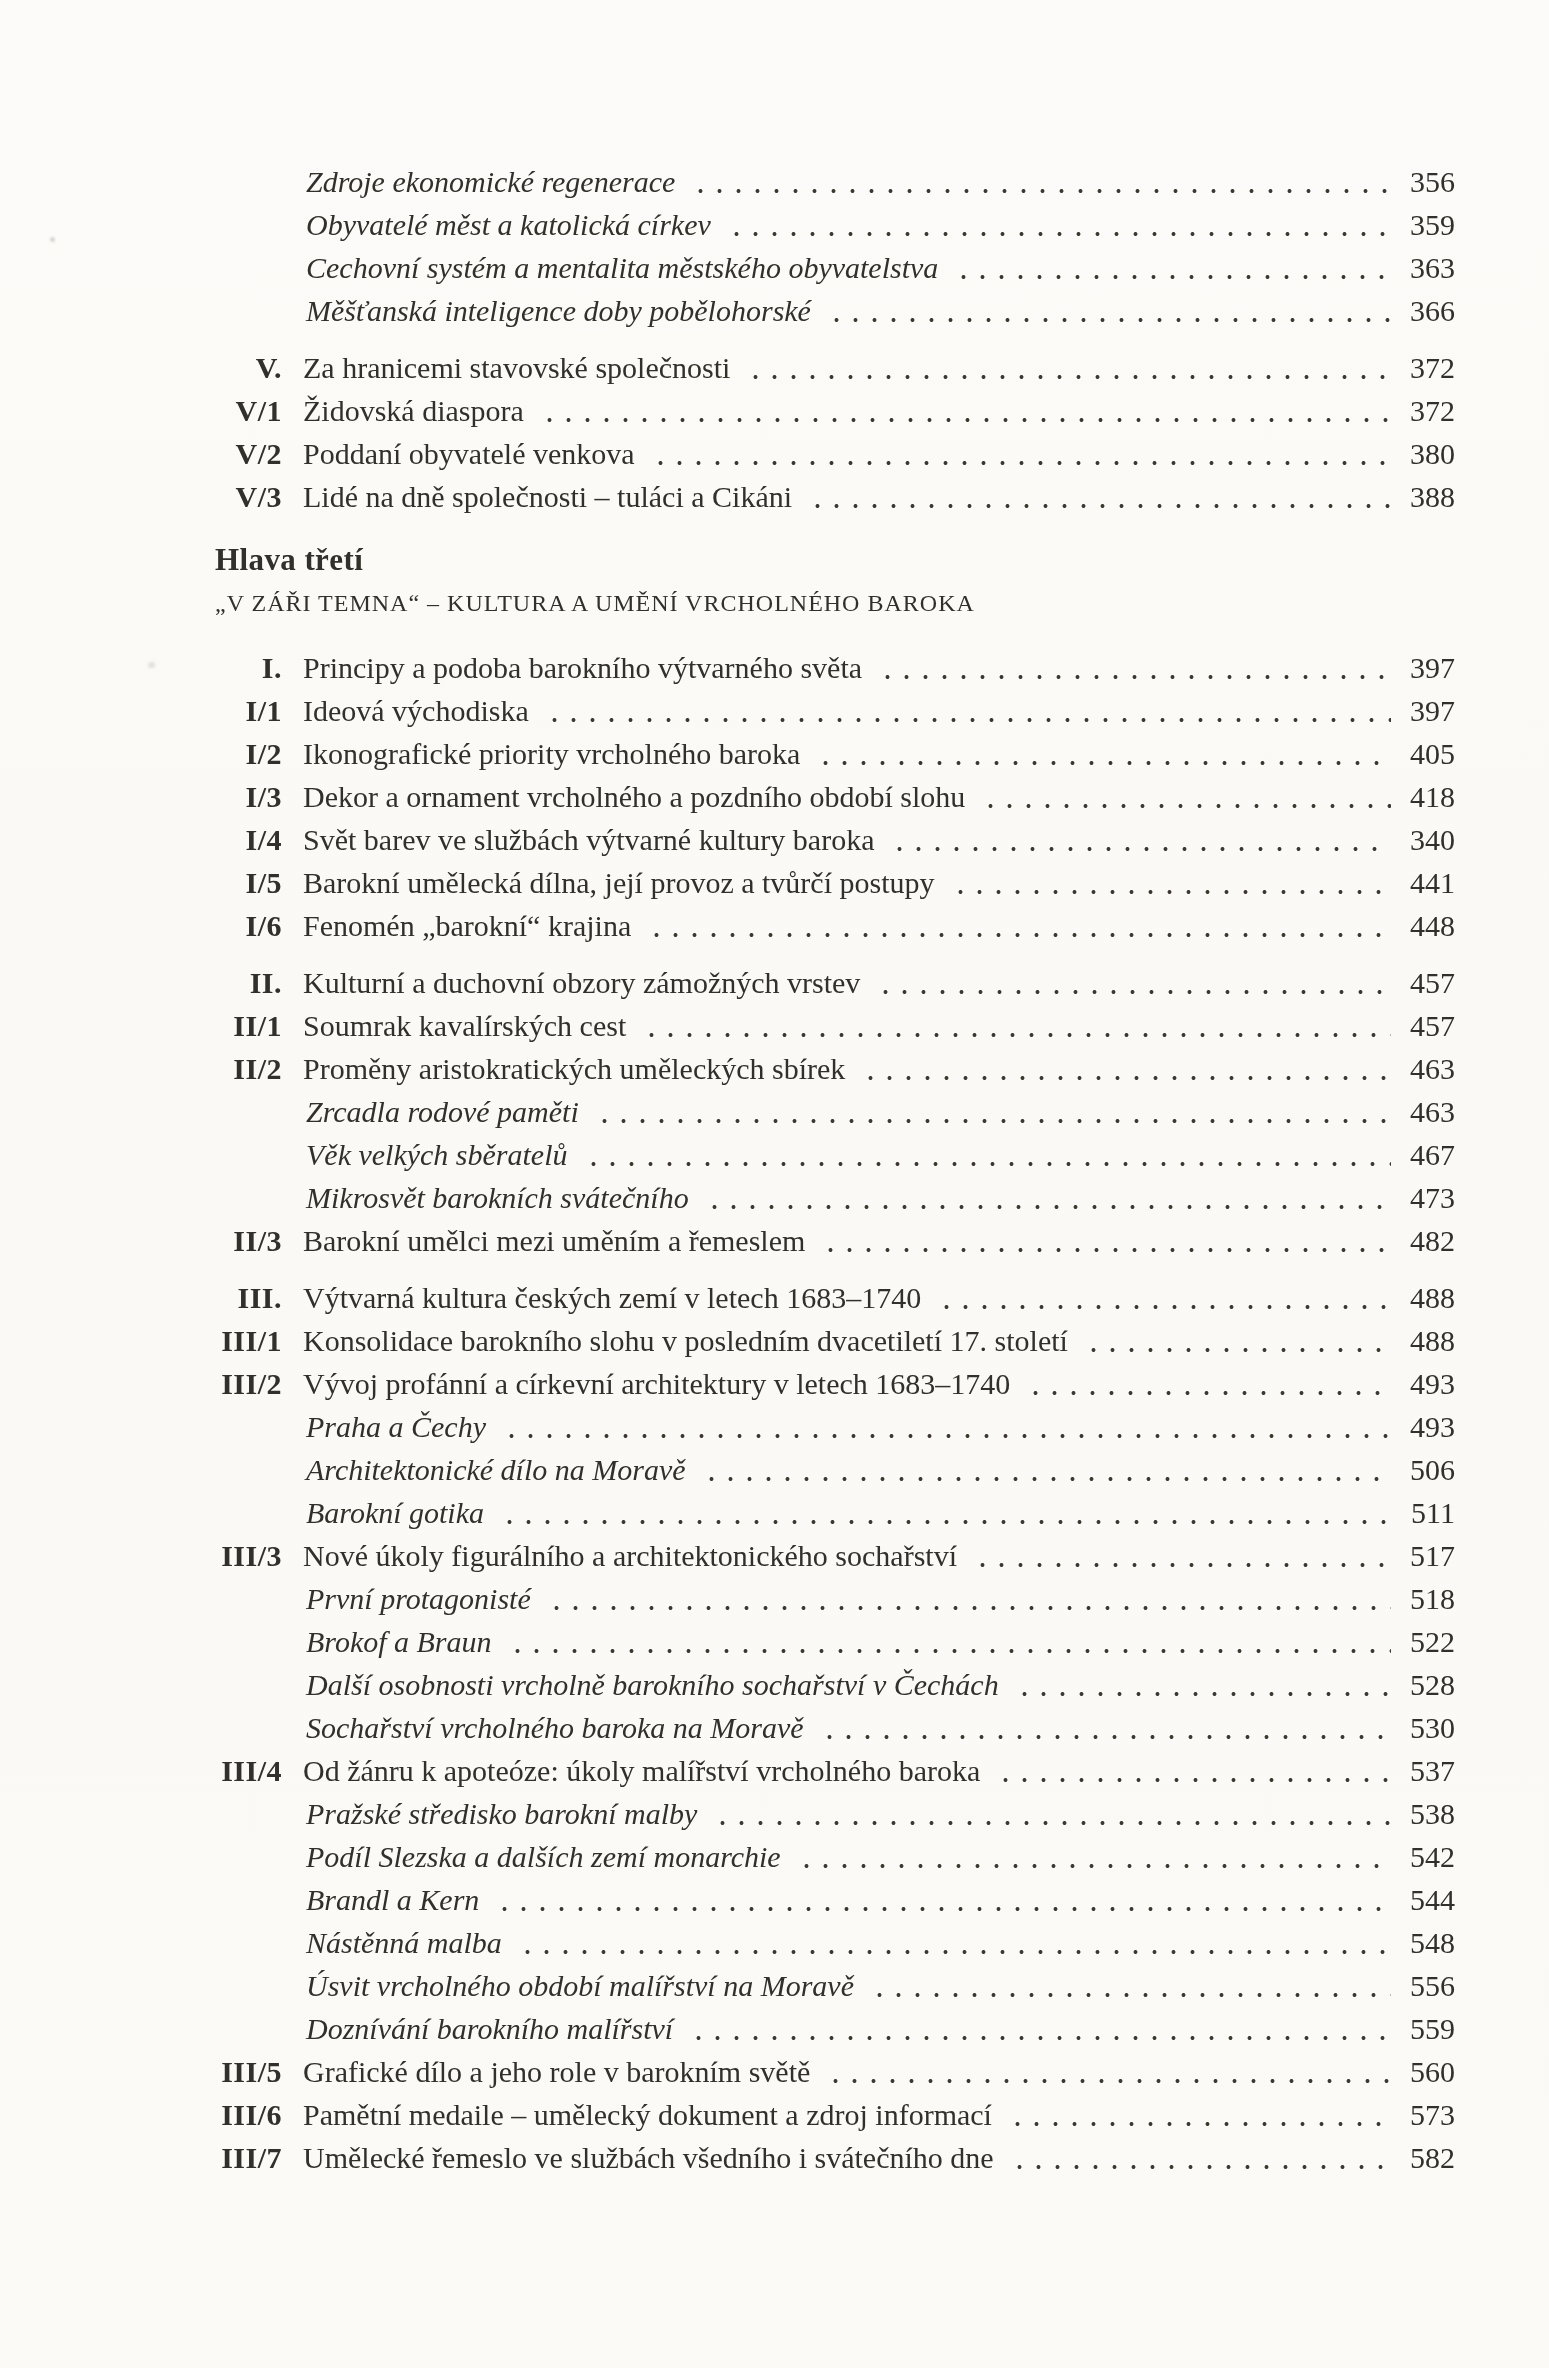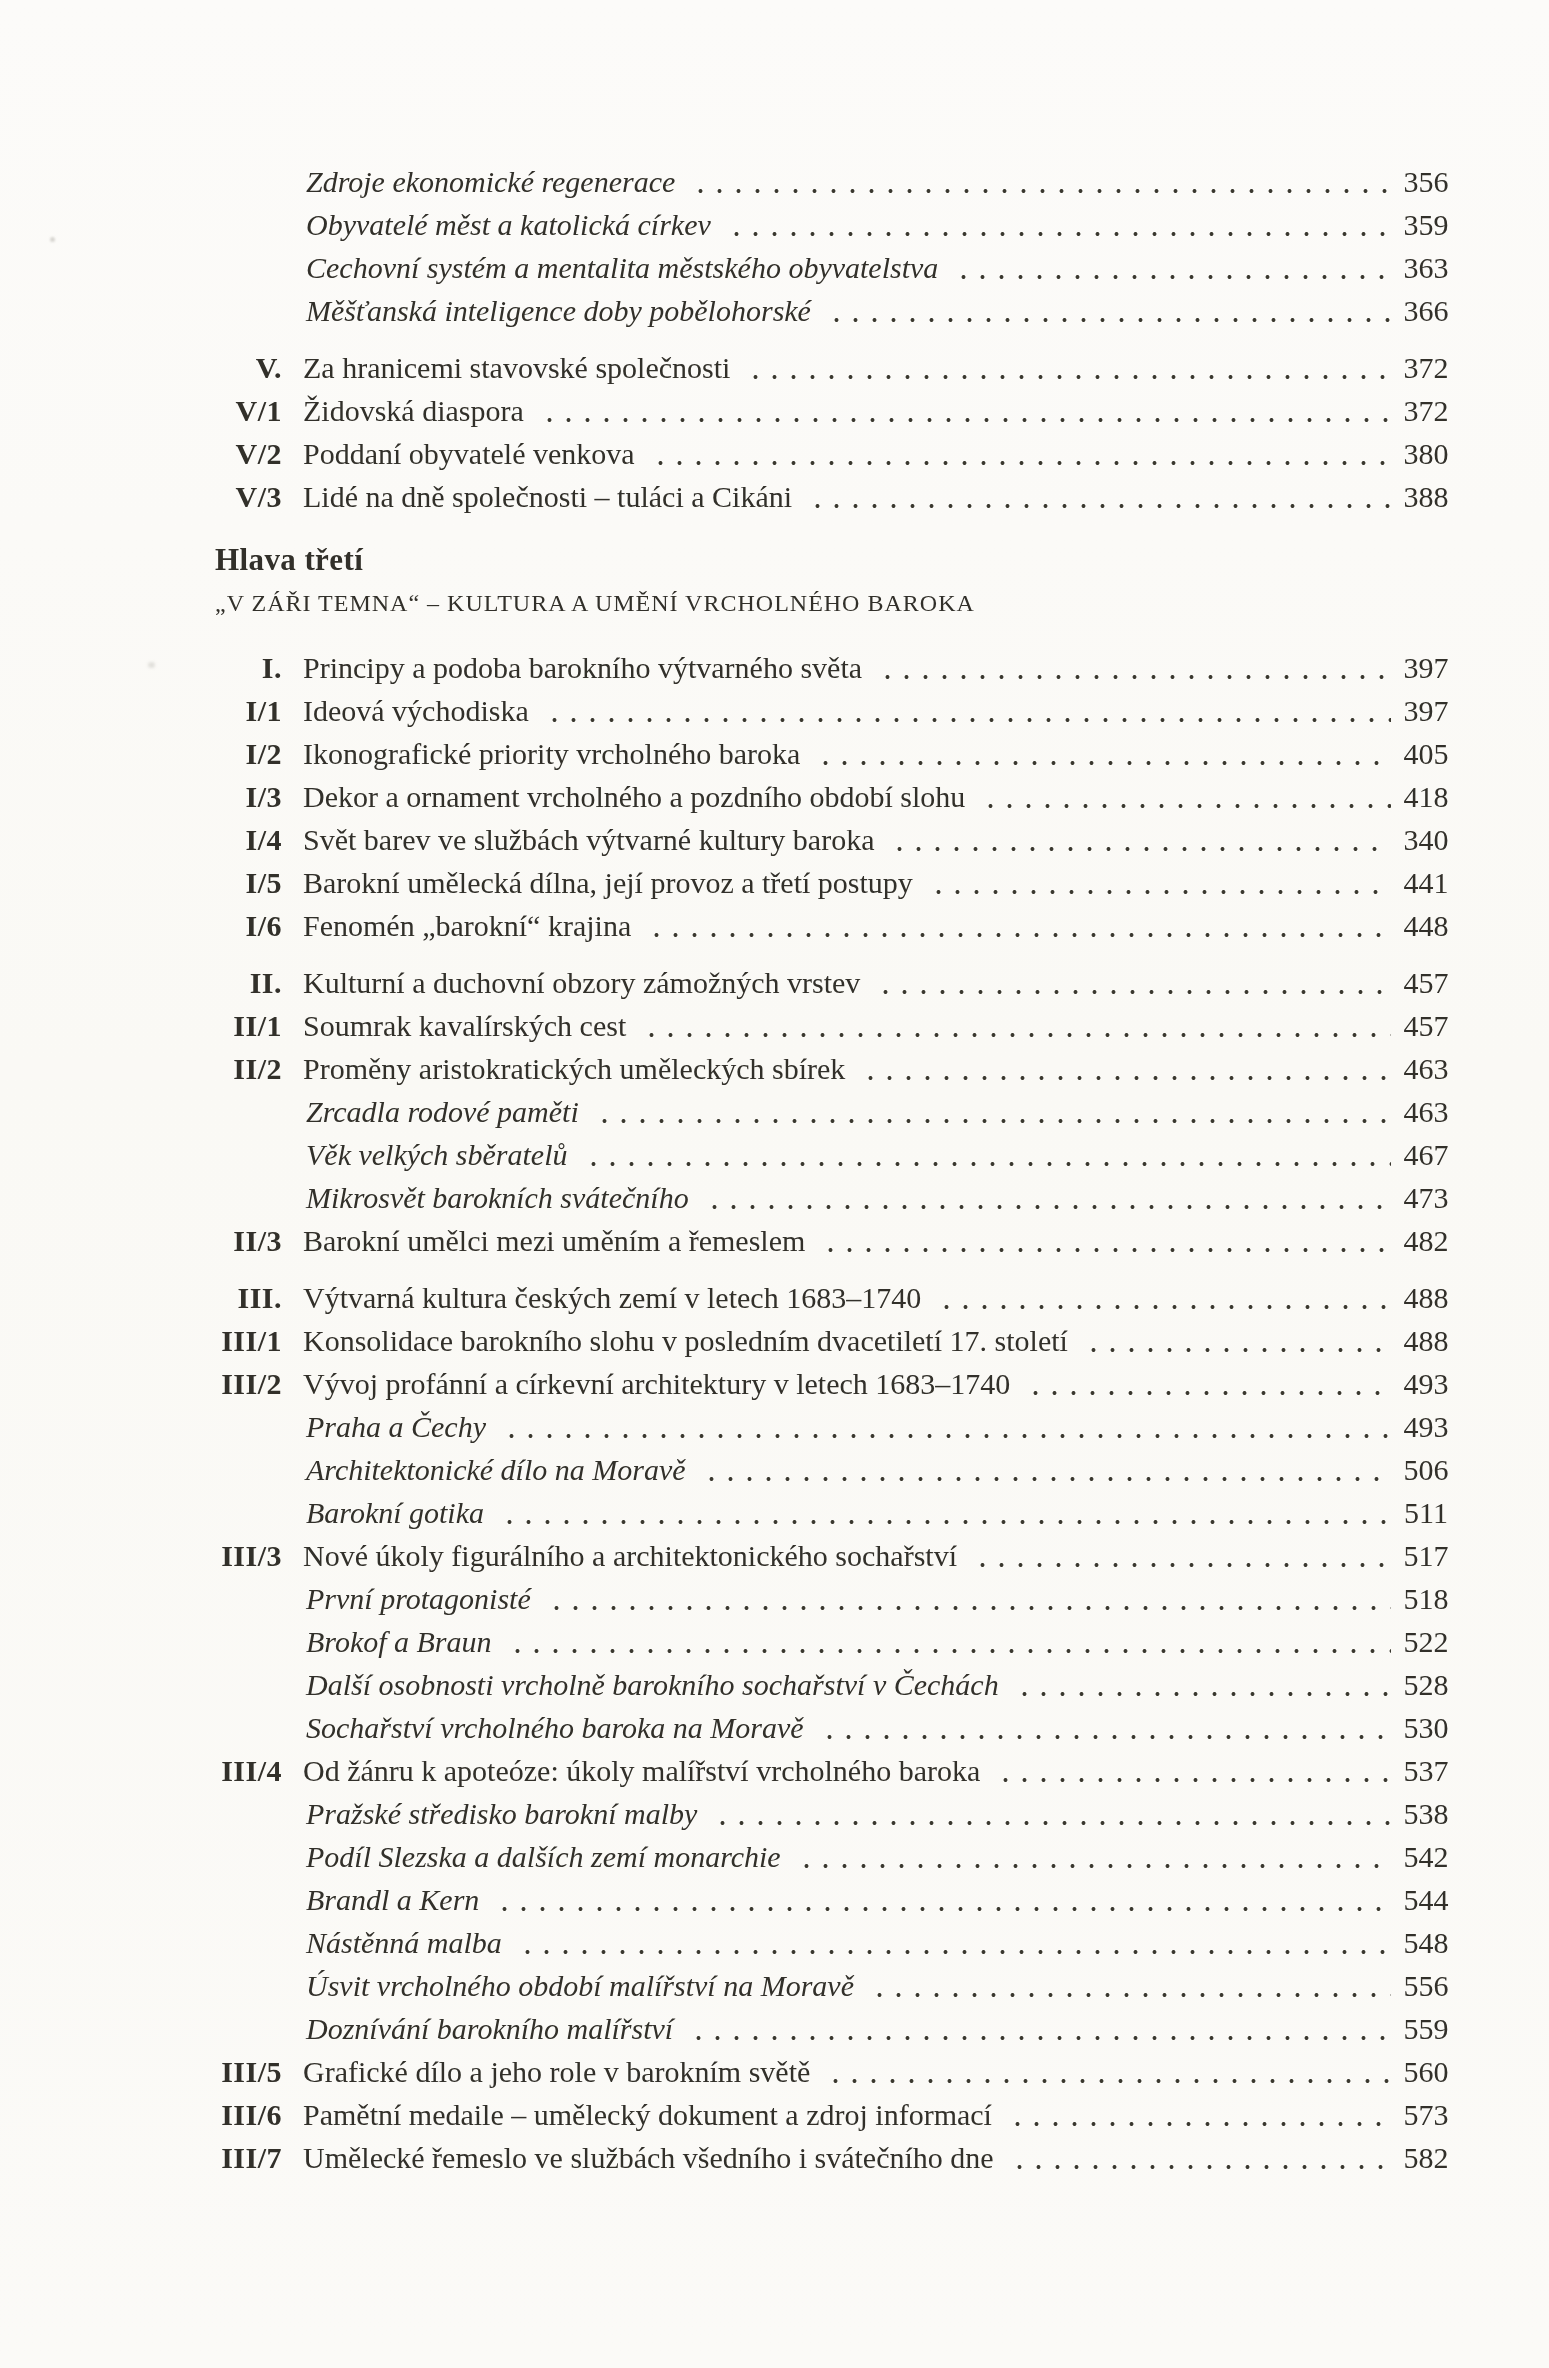--- a/index.html
+++ b/index.html
@@ -60,21 +60,21 @@
     margin-left: 14px;
     margin-right: 6px;
     background-image: radial-gradient(circle, var(--ink-soft, #3a382f) 1.6px, rgba(0,0,0,0) 2.3px);
     background-size: 19px 6px;
     background-repeat: repeat-x;
     background-position: left 2px bottom 9px;
   }
   .e-page {
     flex: none;
     min-width: 58px;
-    text-align: center;
+    text-align: right;
     line-height: 43px;
   }
   
   .chapter-heading {
     margin-top: 20px;
     margin-bottom: 22px;
   }
   .chapter-kicker {
     font-size: 31px;
     font-weight: 700;
@@ -186,21 +186,21 @@
             <span class="e-page">418</span>
           </div>
           <div class="entry">
             <span class="e-label">I/4</span>
             <span class="e-title">Svět barev ve službách výtvarné kultury baroka</span>
             <span class="e-leader"></span>
             <span class="e-page">340</span>
           </div>
           <div class="entry">
             <span class="e-label">I/5</span>
-            <span class="e-title">Barokní umělecká dílna, její provoz a třetí postupy</span>
+            <span class="e-title">Barokní umělecká dílna, její provoz a tvůrčí postupy</span>
             <span class="e-leader"></span>
             <span class="e-page">441</span>
           </div>
           <div class="entry">
             <span class="e-label">I/6</span>
             <span class="e-title">Fenomén „barokní“ krajina</span>
             <span class="e-leader"></span>
             <span class="e-page">448</span>
           </div>
         </div>

